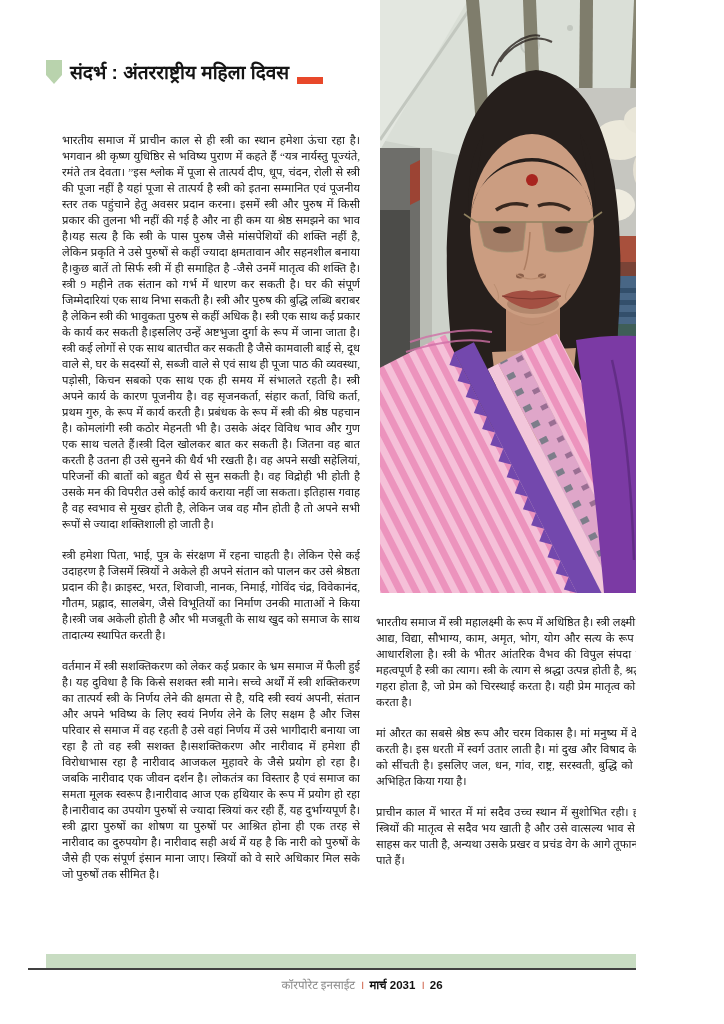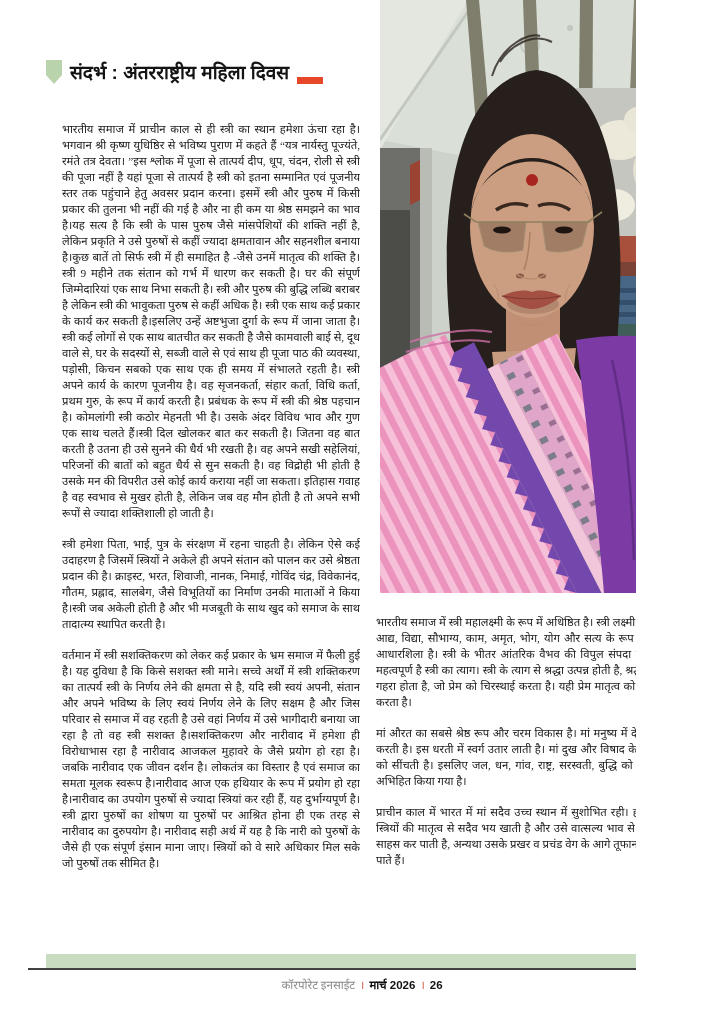--- a/index.html
+++ b/index.html
@@ -11,21 +11,21 @@
   .kicker{position:absolute;left:46px;top:60px;display:flex;align-items:flex-end;}
   .kicker-icon{display:block;margin-right:8px;margin-bottom:2px;}
   .kicker-title{
     margin:0;font-family:"Liberation Sans",sans-serif;font-weight:700;
     font-size:19px;line-height:26px;color:#141414;letter-spacing:0;
   }
   .kicker-dash{display:inline-block;width:26px;height:7px;background:#e8482a;margin-left:8px;margin-bottom:2px;}
   
   .col{position:absolute;text-align:justify;font-size:11.3px;line-height:16px;overflow:hidden;}
   .col p{margin:0 0 15px 0;}
-  .col-left{left:62px;top:121px;width:298px;height:824px;}
+  .col-left{left:62px;top:132px;width:298px;height:824px;}
   .col-right{left:376px;top:614px;width:314px;height:332px;}
   
   .portrait{position:absolute;left:380px;top:0;width:312px;height:593px;margin:0;overflow:hidden;}
   .portrait svg{display:block;}
   
   .end-marker{position:absolute;left:656px;top:919px;width:13px;height:13px;background:#e8482a;}
   
   .footer-bar{position:absolute;left:46px;top:954px;width:627px;height:14px;background:#c8dcc2;}
   .footer-rule{position:absolute;left:28px;top:968px;width:696px;height:2px;background:#414141;}
   .footer{
@@ -172,16 +172,16 @@
     <p>भारतीय समाज में स्त्री महालक्ष्मी के रूप में अधिष्ठित है। स्त्री लक्ष्मी के संपूर्ण रूप आद्य, विद्या, सौभाग्य, काम, अमृत, भोग, योग और सत्य के रूप में समाज की आधारशिला है। स्त्री के भीतर आंतरिक वैभव की विपुल संपदा है। इस सबसे महत्वपूर्ण है स्त्री का त्याग। स्त्री के त्याग से श्रद्धा उत्पन्न होती है, श्रद्धा से विश्वास गहरा होता है, जो प्रेम को चिरस्थाई करता है। यही प्रेम मातृत्व को आधार प्रदान करता है।</p>
     <p>मां औरत का सबसे श्रेष्ठ रूप और चरम विकास है। मां मनुष्य में देवत्व का उदय करती है। इस धरती में स्वर्ग उतार लाती है। मां दुख और विषाद के पलों में हृदय को सींचती है। इसलिए जल, धन, गांव, राष्ट्र, सरस्वती, बुद्धि को मां के रूप में अभिहित किया गया है।</p>
     <p>प्राचीन काल में भारत में मां सदैव उच्च स्थान में सुशोभित रही। हमारी संस्कृति स्त्रियों की मातृत्व से सदैव भय खाती है और उसे वात्सल्य भाव से ही जीतने का साहस कर पाती है, अन्यथा उसके प्रखर व प्रचंड वेग के आगे तूफान भी टिक नहीं पाते हैं।</p>
   </section>
 
   <span class="end-marker"></span>
 
   <div class="footer-bar"></div>
   <div class="footer-rule"></div>
   <footer class="footer">
-    <span class="mag">कॉरपोरेट इनसाईट</span><span class="sep">।</span><span class="issue">मार्च 2026</span><span class="sep">।</span><span class="pageno">26</span>
+    <span class="mag">कॉरपोरेट इनसाईट</span><span class="sep">।</span><span class="issue">मार्च 2031</span><span class="sep">।</span><span class="pageno">26</span>
   </footer>
 
 </div>
 
 </body></html>

